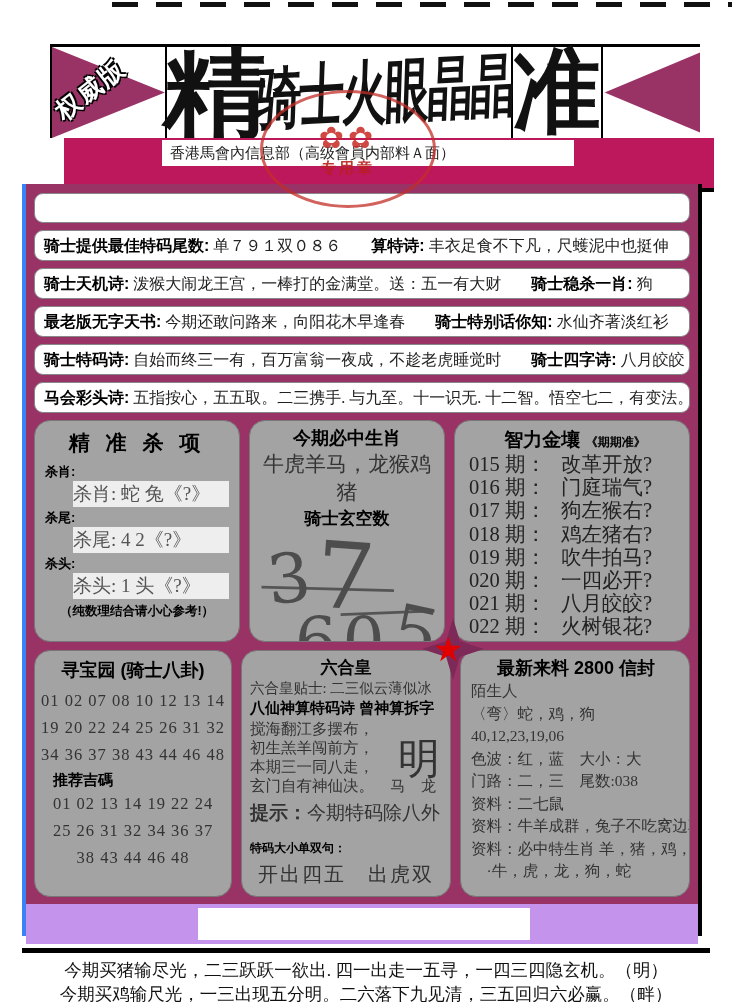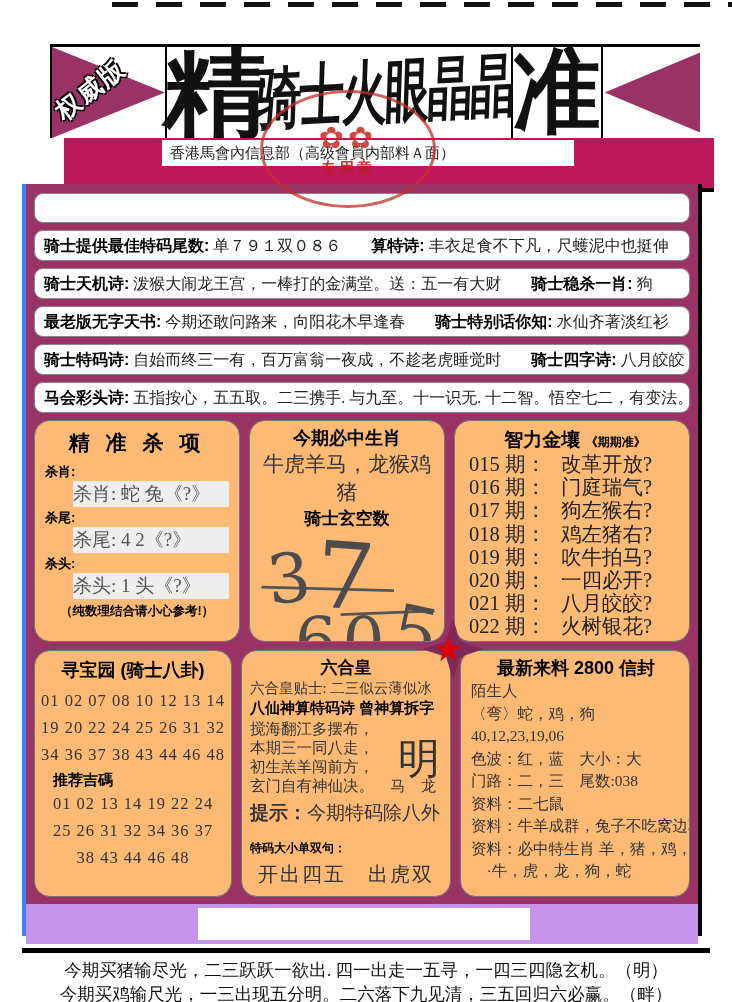--- a/index.html
+++ b/index.html
@@ -49,21 +49,21 @@
   .content { position:absolute; top:184px; left:22px; width:680px; height:752px;
     background:#993366; border-left:4px solid #3b82f6; border-right:4px solid #000;
     padding:9px 8px 0; }
   .strip { background:#fff; border-radius:9px; border:1px solid #888;
     min-height:30px; padding:4px 9px; margin-bottom:7px; font-size:16px;
     line-height:21px; color:#222; font-family:"Liberation Serif", serif; white-space:nowrap; }
   .strip b { font-family:"Liberation Sans", sans-serif; font-weight:bold; color:#000; }
   .sp { display:inline-block; width:26px; }
 
   .boxrow { display:flex; gap:9px; position:relative; }
-  .wbox { background:#fdba74; border:1px solid #777; border-radius:16px; overflow:hidden; }
+  .wbox { background:#a3a3a3; border:1px solid #777; border-radius:16px; overflow:hidden; }
 
   
   .row-mid { height:222px; margin-bottom:8px; }
   .box-sha { width:206px; padding:8px 10px; }
   .box-sha .ttl { text-align:center; font-size:21px; font-weight:900; letter-spacing:5px; margin-bottom:6px; }
   .sha-label { font-size:13px; font-weight:900; color:#000; }
   .sha-line { font-size:19px; color:#555; background:#eee; margin:0 0 2px 28px;
     font-family:"Liberation Serif", serif; }
   .sha-note { font-size:12.5px; font-weight:900; text-align:center; margin-top:4px; }
   .box-center { width:196px; padding:5px 4px; text-align:center; }
@@ -274,22 +274,22 @@
         <div class="xb-nums">25 26 31 32 34 36 37</div>
         <div class="xb-nums">38 43 44 46 48</div>
       </div>
 
       <div class="wbox box-lh">
         <div class="ttl">六合皇</div>
         <div class="lh-tip">六合皇贴士: 二三似云薄似冰</div>
         <div class="lh-poemttl">八仙神算特码诗 曾神算拆字</div>
         <div class="lh-body">
           <div class="lh-poem">搅海翻江多摆布，</div>
+          <div class="lh-poem">初生羔羊闯前方，</div>
           <div class="lh-poem">本期三一同八走，</div>
-          <div class="lh-poem">初生羔羊闯前方，</div>
           <div class="lh-poem">玄门自有神仙决。</div>
           <div class="lh-ming">明</div>
           <div class="lh-malong">马 龙</div>
         </div>
         <div class="lh-hint">
           <b>提示：</b><span>今期特码除八外</span>
         </div>
         <div class="lh-dx">特码大小单双句：</div>
         <div class="lh-last">开出四五　出虎双</div>
       </div>

